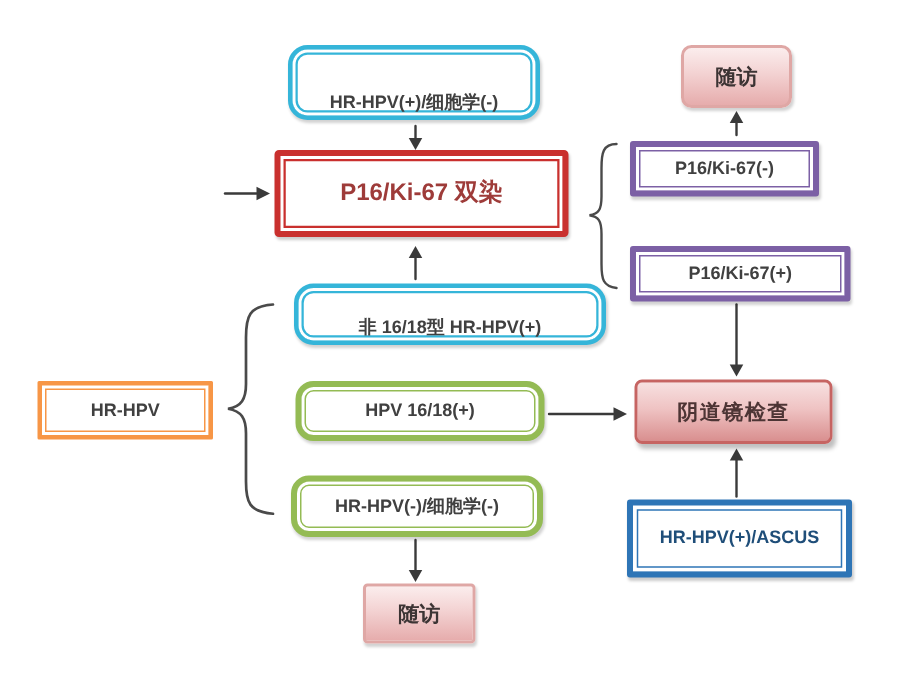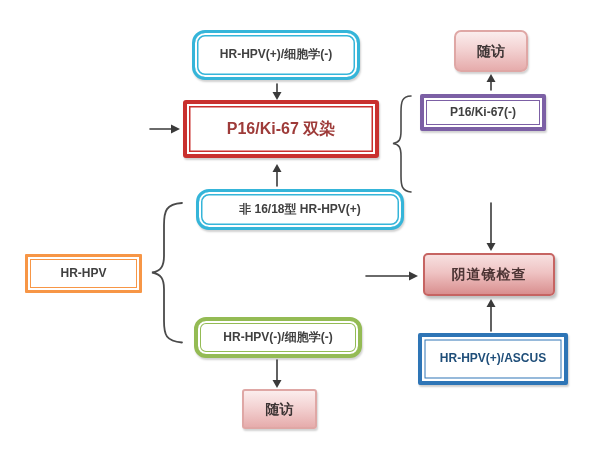--- a/index.html
+++ b/index.html
@@ -13,20 +13,21 @@
     text-align:center;font-weight:bold;font-size:12px;
     color:var(--c-text_default,#404040);background:#ffffff;box-sizing:border-box;
   }
   .lbl{display:block;line-height:1.3;}
   
   .cyan{
     border:3px solid var(--c-cyan,#35B5D9);border-radius:13px;
     box-shadow:1px 2px 2px rgba(0,0,0,.18),
                inset 0 0 0 2px #ffffff,
                inset 0 0 0 3.5px var(--c-cyan,#35B5D9);
+    align-items:flex-end;
   }
   
   .redbox{
     border:4px solid var(--c-red,#C9302E);border-radius:3px;
     box-shadow:1px 2px 2px rgba(0,0,0,.2),
                inset 0 0 0 2px #ffffff,
                inset 0 0 0 3.5px var(--c-red,#C9302E);
     color:var(--c-text_red,#9E3B39);font-size:16px;text-align:center;
   }
   .purple{
@@ -107,29 +108,35 @@
 
 
   <div class="node redbox" style="left:183px;top:100px;width:196px;height:58px">
     <span class="lbl">P16/Ki-67 双染</span>
   </div>
 
   <div class="node purple" style="left:420px;top:94px;width:126px;height:37px">
     <span class="lbl">P16/Ki-67(-)</span>
   </div>
 
+  <div class="node purple" style="left:420px;top:164px;width:147px;height:37px">
+    <span class="lbl">P16/Ki-67(+)</span>
+  </div>
 
   <div class="node cyan" style="left:196px;top:189px;width:208px;height:41px">
     <span class="lbl">非 16/18型 HR-HPV(+)</span>
   </div>
 
   <div class="node orange" style="left:25px;top:254px;width:117px;height:39px">
     <span class="lbl">HR-HPV</span>
   </div>
 
+  <div class="node green" style="left:197px;top:254px;width:166px;height:40px">
+    <span class="lbl">HPV 16/18(+)</span>
+  </div>
 
   <div class="node green" style="left:194px;top:317px;width:168px;height:41px">
     <span class="lbl">HR-HPV(-)/细胞学(-)</span>
   </div>
 
   <div class="node pink pinksquare" style="left:242px;top:389px;width:75px;height:40px">
     <span class="lbl">随访</span>
   </div>
 
   <div class="node colpo" style="left:423px;top:253px;width:132px;height:43px">

